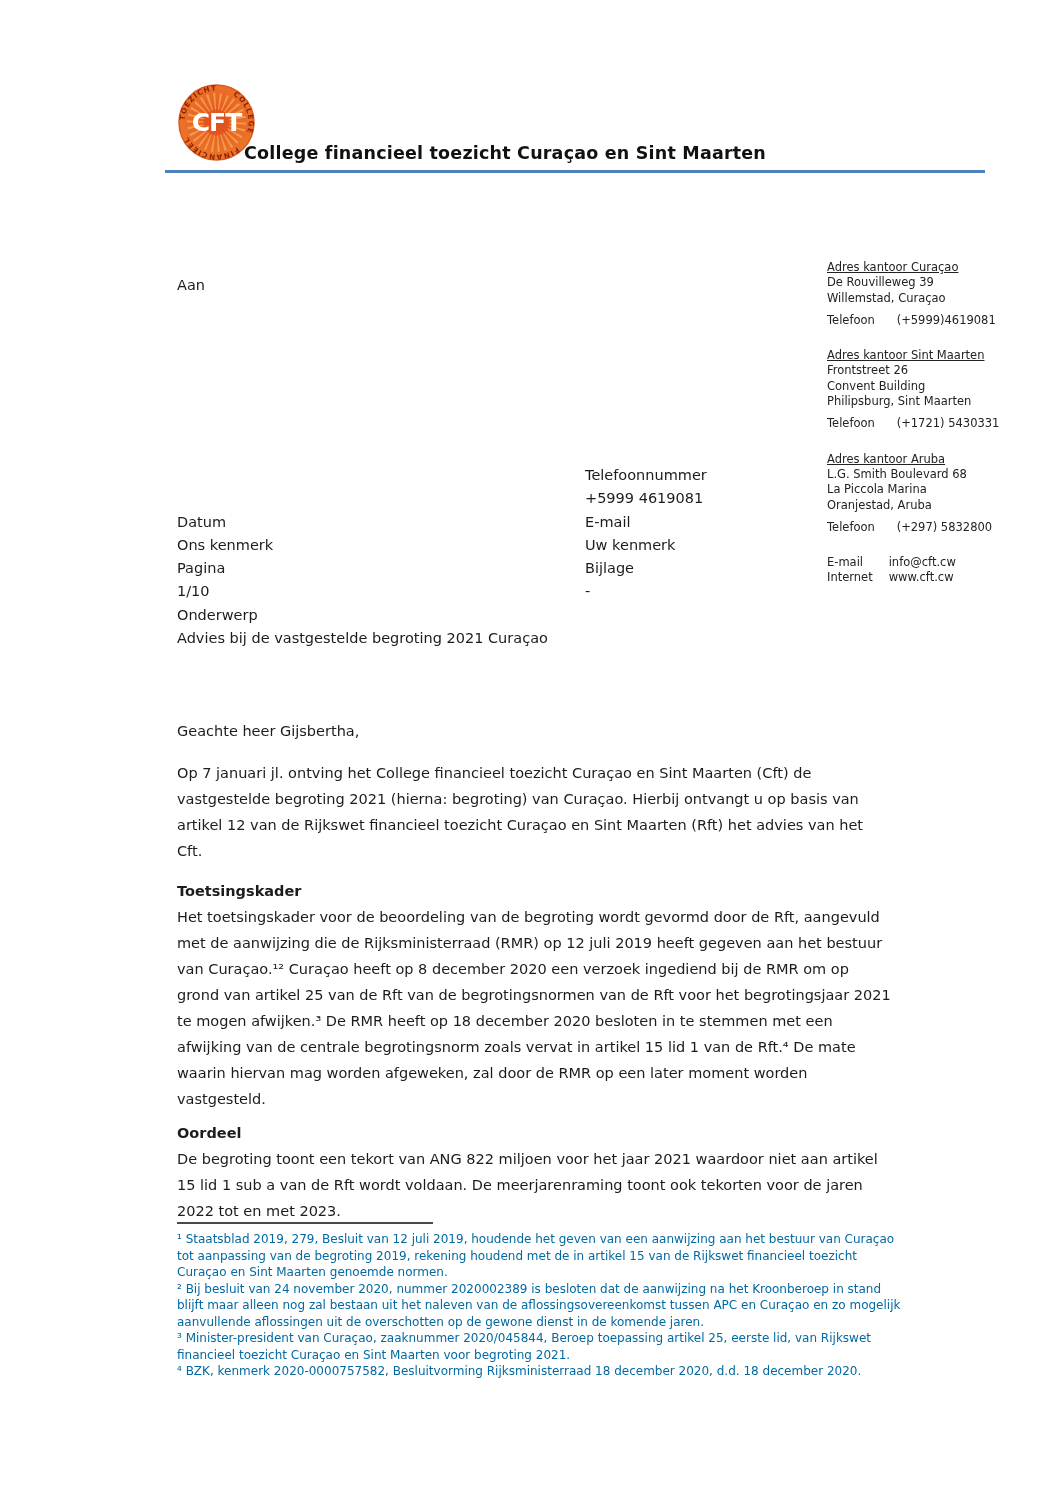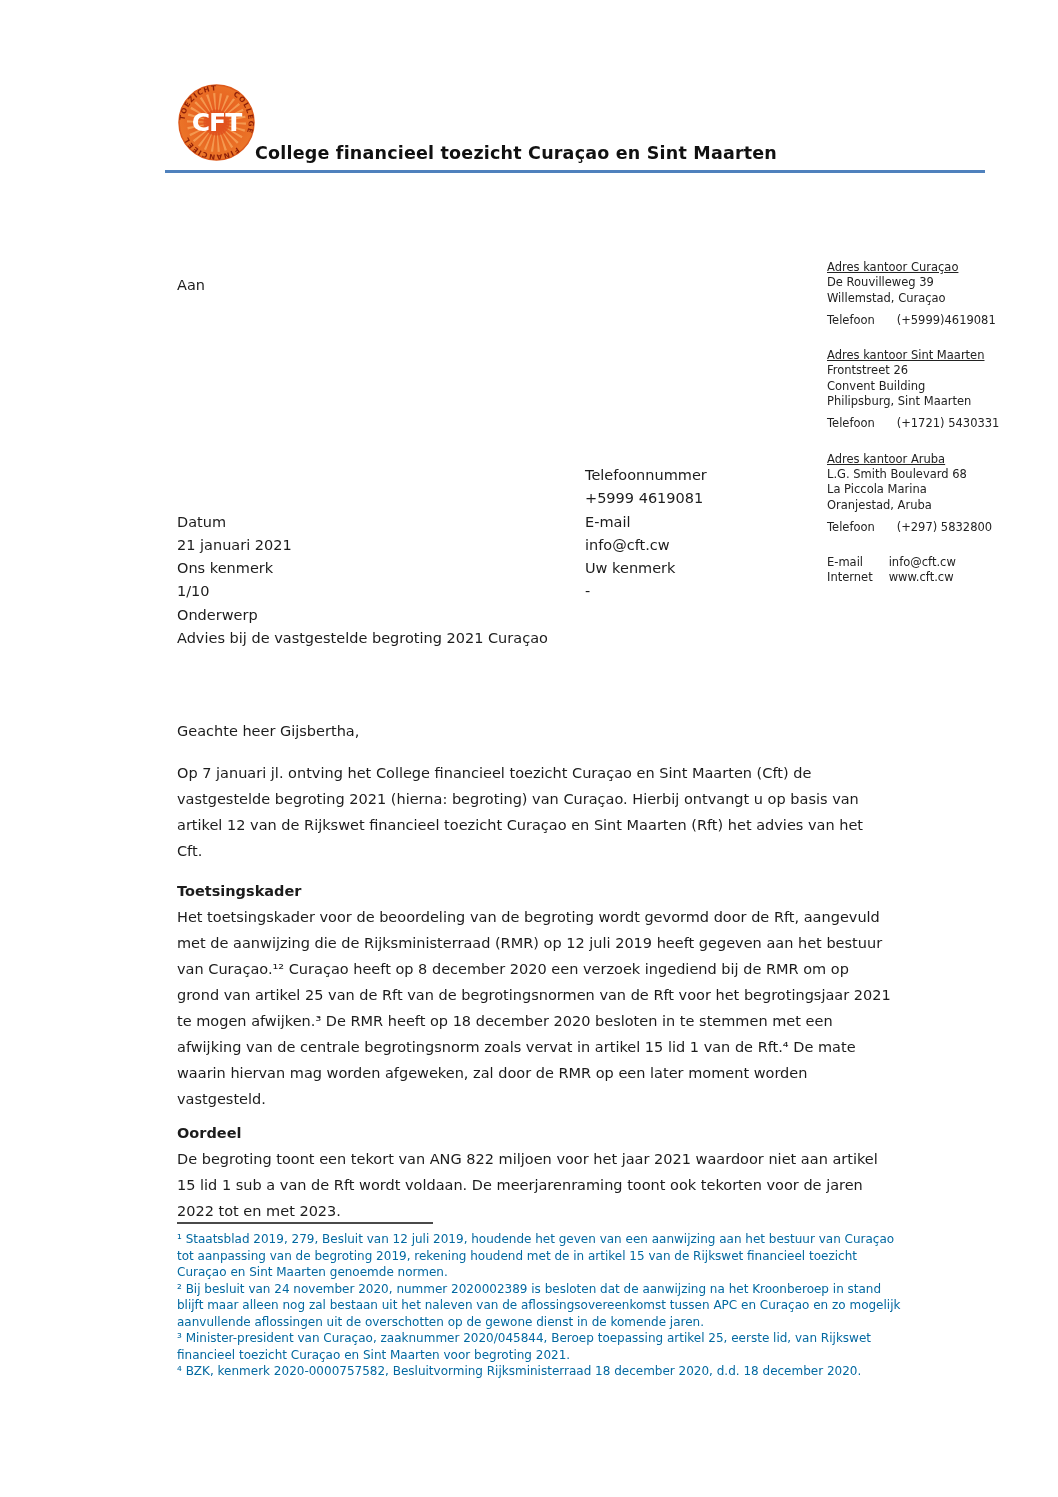--- a/index.html
+++ b/index.html
@@ -3,21 +3,21 @@
 <meta charset="utf-8">
 <style>
   html,body{margin:0;padding:0;background:#ffffff;}
   .page{
     position:relative;width:1058px;height:1497px;background:#fff;overflow:hidden;
     font-family:"DejaVu Sans","Liberation Sans",sans-serif;color:#1c1c1c;
   }
   
   .logo{position:absolute;left:178px;top:84px;width:77px;height:77px;}
   .org-title{
-    position:absolute;left:255px;top:143px;font-size:17.5px;font-weight:bold;
+    position:absolute;left:244px;top:143px;font-size:17.5px;font-weight:bold;
     color:#111;letter-spacing:.2px;white-space:nowrap;
   }
   .header-rule{position:absolute;left:165px;top:170px;width:820px;height:3px;background:#4f81bd;}
   
   .recipient{position:absolute;left:177px;top:274px;font-size:14.5px;line-height:23px;}
   
   .meta{position:absolute;left:177px;top:464px;width:760px;font-size:14.5px;}
   .meta-row{display:grid;grid-template-columns:408px 1fr;height:23.3px;line-height:23.3px;white-space:nowrap;}
   
   .body-col{position:absolute;left:177px;top:718px;width:714px;font-size:14.5px;line-height:26px;}
@@ -76,26 +76,26 @@
     </div>
     <div class="meta-row">
       <span></span>
       <span>+5999 4619081</span>
     </div>
     <div class="meta-row">
       <span>Datum</span>
       <span>E-mail</span>
     </div>
     <div class="meta-row">
-      <span>21 januari 2021</span>
-      <span>info@cft.cw</span>
+      <span>Ons kenmerk</span>
+      <span>Uw kenmerk</span>
     </div>
     <div class="meta-row">
-      <span>Ons kenmerk</span>
-      <span>Uw kenmerk</span>
+      <span>Pagina</span>
+      <span>Bijlage</span>
     </div>
     <div class="meta-row">
       <span>1/10</span>
       <span>-</span>
     </div>
     <div class="meta-row">
       <span>Onderwerp</span>
       <span></span>
     </div>
     <div class="meta-row">

